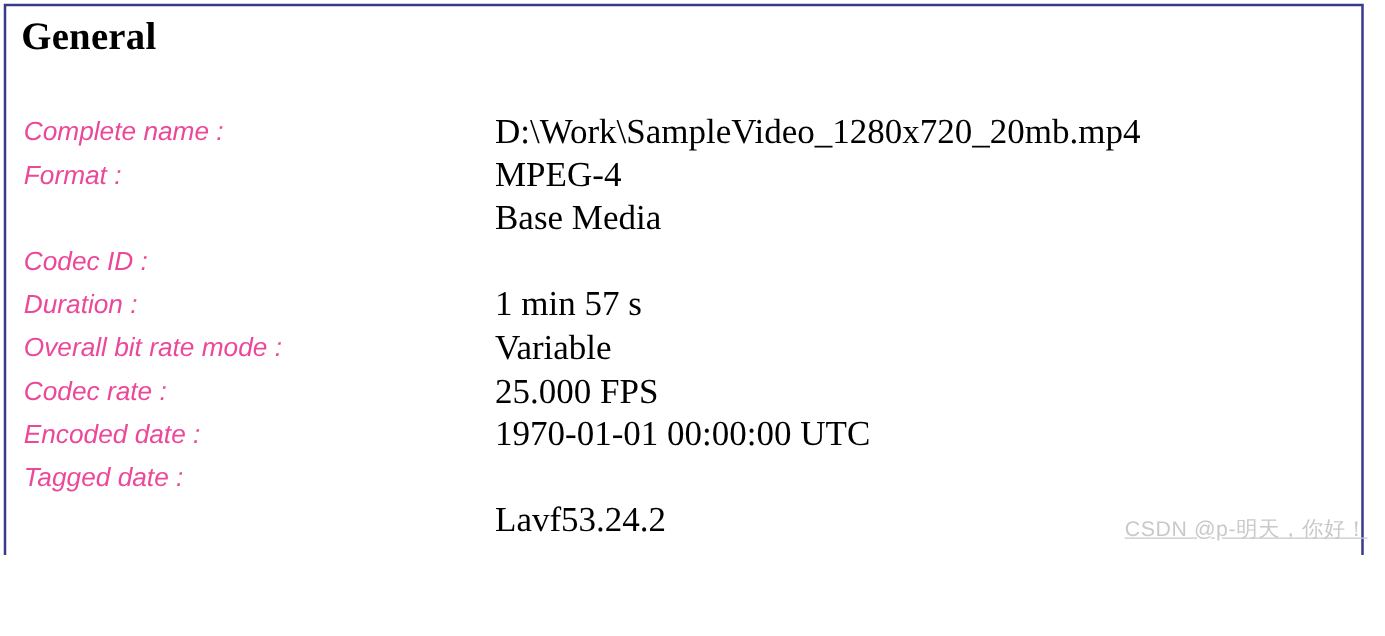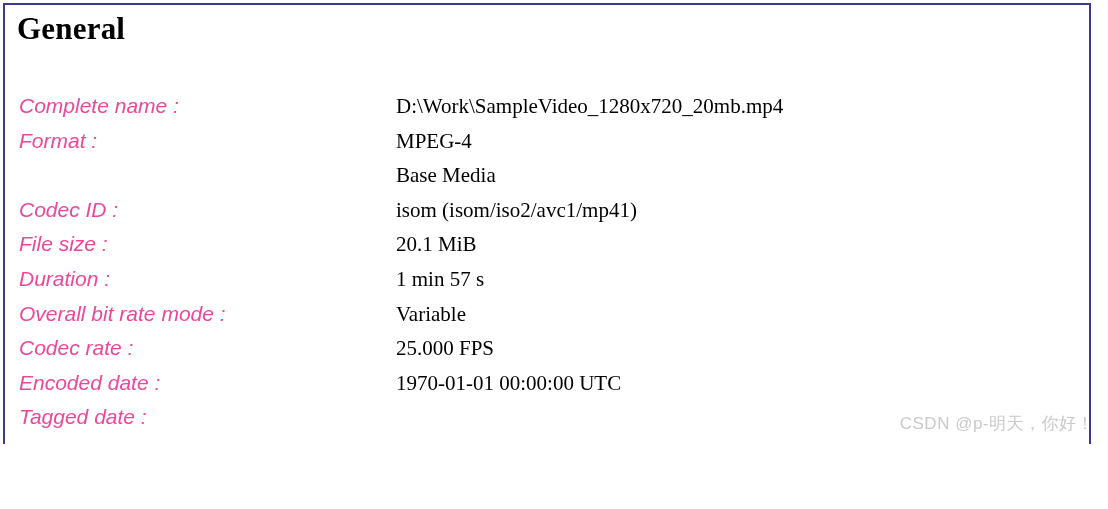--- a/index.html
+++ b/index.html
@@ -75,38 +75,39 @@
     color: #ec4899;
     white-space: nowrap;
     line-height: 24px;
   }
 
   .row-value {
     position: absolute;
     left: 391px;
     top: 0;
     font-family: "Liberation Serif", "DejaVu Serif", serif;
-    font-size: 21px;
+    font-size: 28px;
     font-style: normal;
     color: #000000;
     white-space: nowrap;
     line-height: 24px;
   }
 
   
   #watermark {
     position: absolute;
     right: 14px;
     bottom: 9px;
     font-family: "Liberation Sans", "DejaVu Sans", sans-serif;
     font-size: 17px;
     color: #c9c9c9;
     white-space: nowrap;
     letter-spacing: 0.5px;
     user-select: none;
+    text-decoration: underline;
   }
 </style>
 </head>
 <body>
 
 <div id="screen">
 
   <div id="panel">
     <div id="panel-inner">
 
@@ -123,27 +124,22 @@
           <div class="row-label">Format :</div>
           <div class="row-value">MPEG-4</div>
         </div>
 
         <div class="row">
           <div class="row-value">Base Media</div>
         </div>
 
         <div class="row">
           <div class="row-label">Codec ID :</div>
-          <div class="row-value">isom (isom/iso2/avc1/mp41)</div>
         </div>
 
-        <div class="row">
-          <div class="row-label">File size :</div>
-          <div class="row-value">20.1 MiB</div>
-        </div>
 
         <div class="row">
           <div class="row-label">Duration :</div>
           <div class="row-value">1 min 57 s</div>
         </div>
 
         <div class="row">
           <div class="row-label">Overall bit rate mode :</div>
           <div class="row-value">Variable</div>
         </div>

